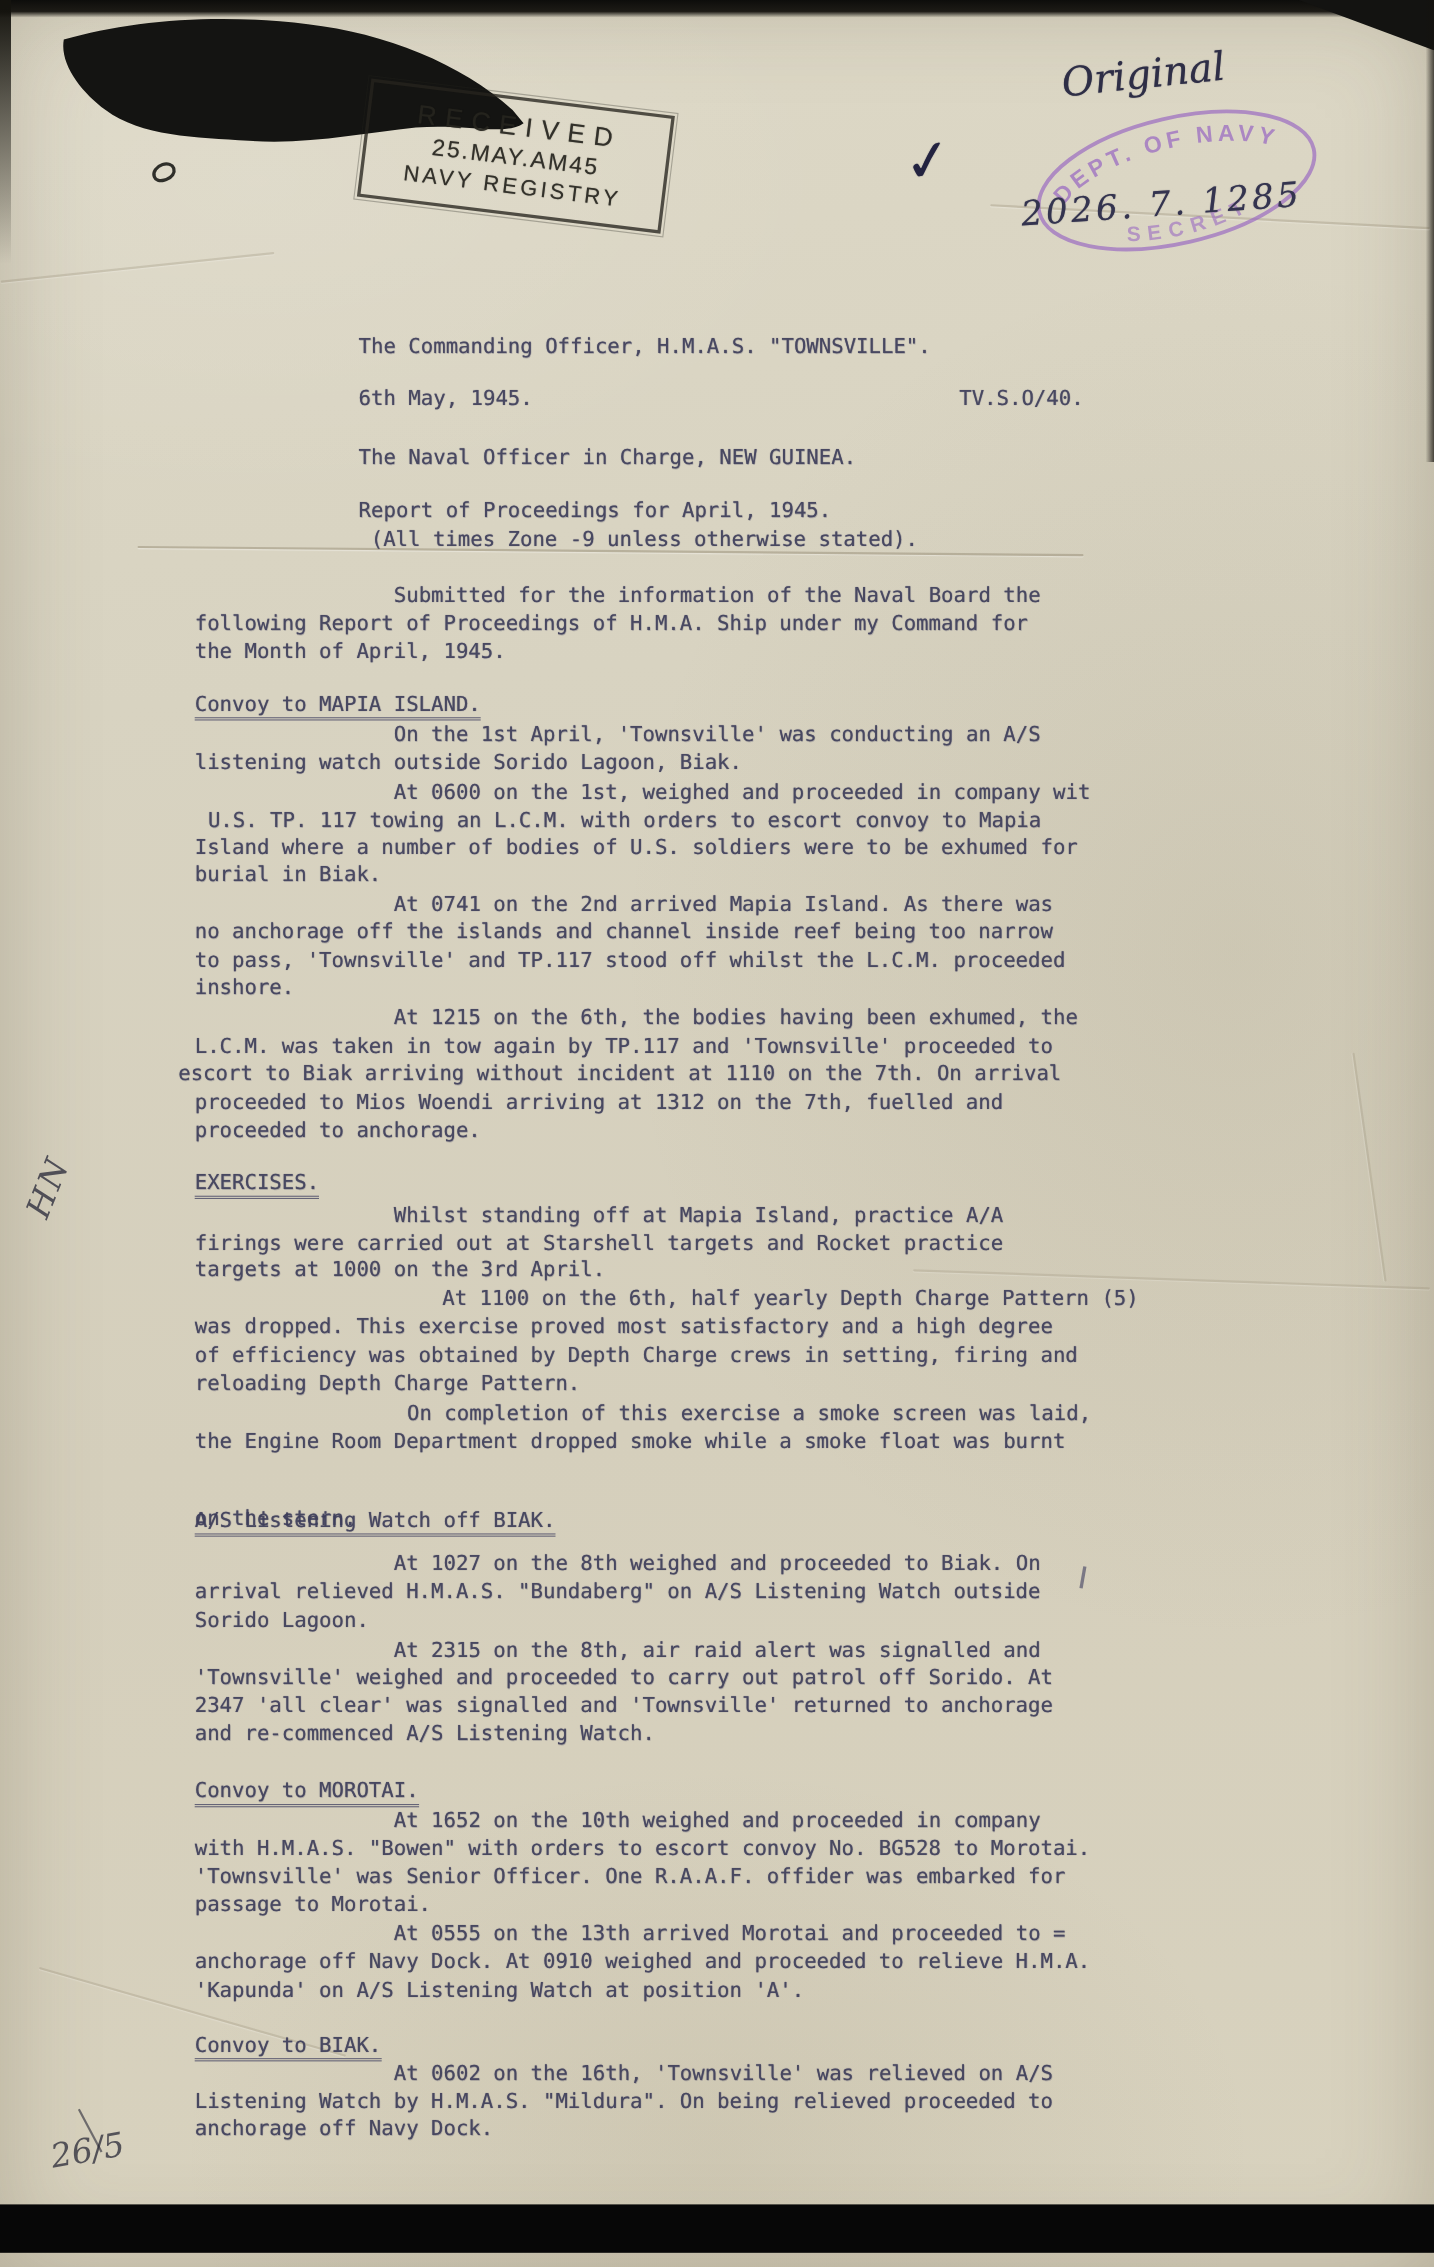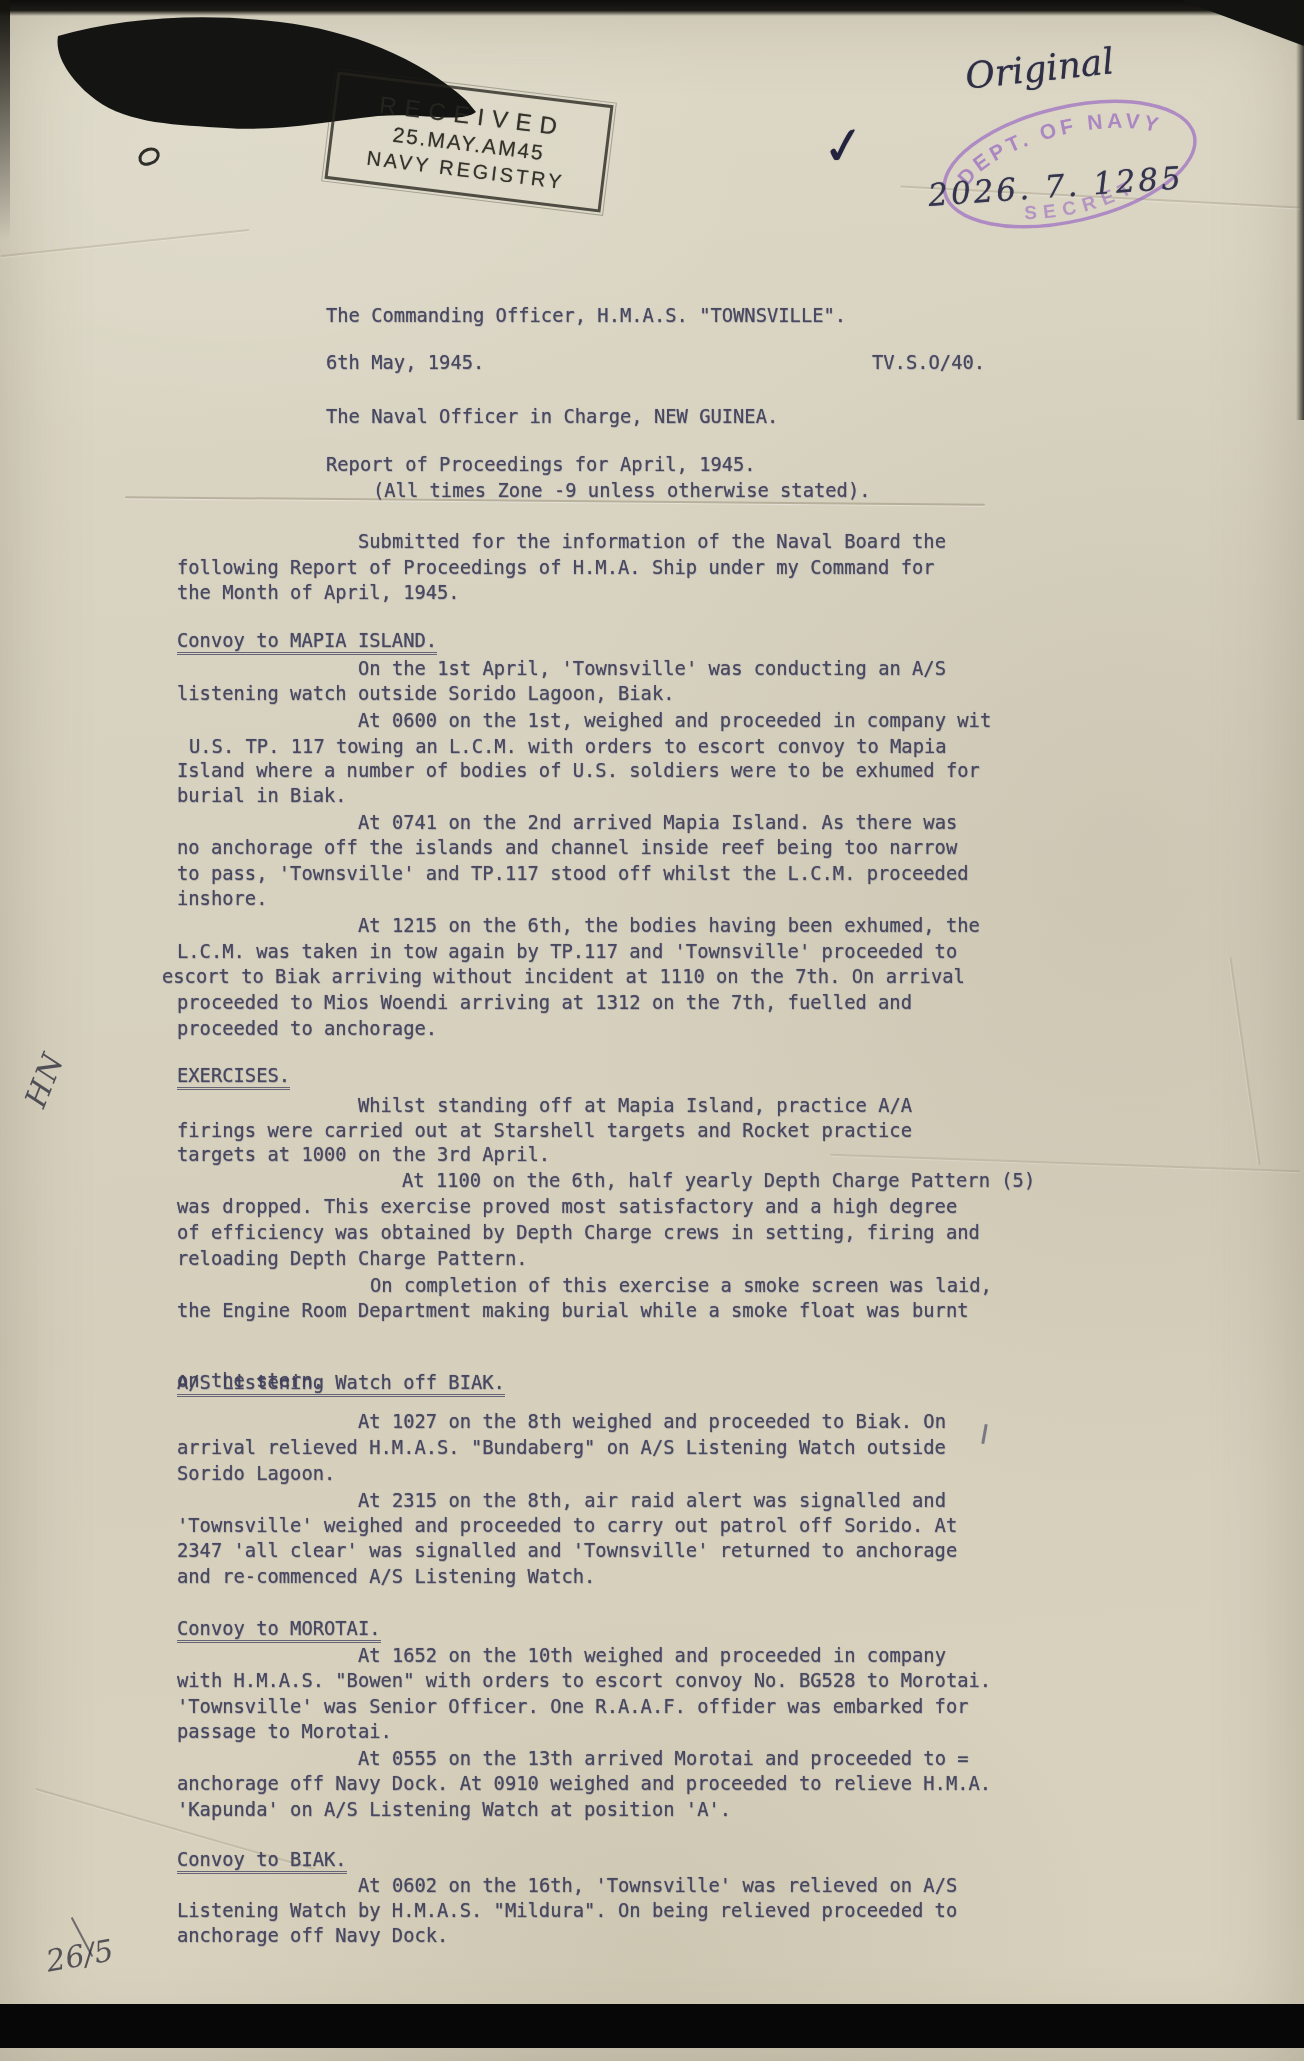--- a/index.html
+++ b/index.html
@@ -114,21 +114,21 @@
     </text>
   </svg>
   <div class="hw hw-number">2026. 7. 1285</div>
 
   <div>
       <div class="tl" style="left: 326px; top: 303px;">The Commanding Officer, H.M.A.S. "TOWNSVILLE".</div>
       <div class="tl" style="left: 326px; top: 350px;">6th May, 1945.</div>
       <div class="tl" style="left: 872px; top: 350px;">TV.S.O/40.</div>
       <div class="tl" style="left: 326px; top: 404px;">The Naval Officer in Charge, NEW GUINEA.</div>
       <div class="tl" style="left: 326px; top: 452px;">Report of Proceedings for April, 1945.</div>
-      <div class="tl" style="left: 337px; top: 478px; margin-left: 36px;">(All times Zone -9 unless otherwise stated).</div>
+      <div class="tl" style="left: 337px; top: 478px;">(All times Zone -9 unless otherwise stated).</div>
       <div class="tl" style="left: 358px; top: 529px;">Submitted for the information of the Naval Board the</div>
       <div class="tl" style="left: 177px; top: 555px;">following Report of Proceedings of H.M.A. Ship under my Command for</div>
       <div class="tl" style="left: 177px; top: 580px;">the Month of April, 1945.</div>
       <div class="tl hl" style="left: 177px; top: 629px;">Convoy to MAPIA ISLAND.</div>
       <div class="tl" style="left: 358px; top: 656px;">On the 1st April, 'Townsville' was conducting an A/S</div>
       <div class="tl" style="left: 177px; top: 681px;">listening watch outside Sorido Lagoon, Biak.</div>
       <div class="tl" style="left: 358px; top: 708px;">At 0600 on the 1st, weighed and proceeded in company wit</div>
       <div class="tl" style="left: 177px; top: 734px; margin-left: 12px;">U.S. TP. 117 towing an L.C.M. with orders to escort convoy to Mapia</div>
       <div class="tl" style="left: 177px; top: 758px;">Island where a number of bodies of U.S. soldiers were to be exhumed for</div>
       <div class="tl" style="left: 177px; top: 783px;">burial in Biak.</div>
@@ -143,21 +143,21 @@
       <div class="tl" style="left: 177px; top: 1016px;">proceeded to anchorage.</div>
       <div class="tl hl" style="left: 177px; top: 1064px;">EXERCISES.</div>
       <div class="tl" style="left: 358px; top: 1093px;">Whilst standing off at Mapia Island, practice A/A</div>
       <div class="tl" style="left: 177px; top: 1118px;">firings were carried out at Starshell targets and Rocket practice</div>
       <div class="tl" style="left: 177px; top: 1142px;">targets at 1000 on the 3rd April.</div>
       <div class="tl" style="left: 358px; top: 1168px; margin-left: 44px;">At 1100 on the 6th, half yearly Depth Charge Pattern (5)</div>
       <div class="tl" style="left: 177px; top: 1194px;">was dropped. This exercise proved most satisfactory and a high degree</div>
       <div class="tl" style="left: 177px; top: 1220px;">of efficiency was obtained by Depth Charge crews in setting, firing and</div>
       <div class="tl" style="left: 177px; top: 1246px;">reloading Depth Charge Pattern.</div>
       <div class="tl" style="left: 358px; top: 1273px; margin-left: 12px;">On completion of this exercise a smoke screen was laid,</div>
-      <div class="tl" style="left: 177px; top: 1298px;">the Engine Room Department making burial while a smoke float was burnt</div>
+      <div class="tl" style="left: 177px; top: 1298px;">the Engine Room Department dropped smoke while a smoke float was burnt</div>
       <div class="tl" style="left: 177px; top: 1323px; margin-top: 45px;">on the stern.</div>
       <div class="tl hl" style="left: 177px; top: 1371px;">A/S Listening Watch off BIAK.</div>
       <div class="tl" style="left: 358px; top: 1409px;">At 1027 on the 8th weighed and proceeded to Biak. On</div>
       <div class="tl" style="left: 177px; top: 1435px;">arrival relieved H.M.A.S. "Bundaberg" on A/S Listening Watch outside</div>
       <div class="tl" style="left: 177px; top: 1461px;">Sorido Lagoon.</div>
       <div class="tl" style="left: 358px; top: 1488px;">At 2315 on the 8th, air raid alert was signalled and</div>
       <div class="tl" style="left: 177px; top: 1513px;">'Townsville' weighed and proceeded to carry out patrol off Sorido. At</div>
       <div class="tl" style="left: 177px; top: 1538px;">2347 'all clear' was signalled and 'Townsville' returned to anchorage</div>
       <div class="tl" style="left: 177px; top: 1564px;">and re-commenced A/S Listening Watch.</div>
       <div class="tl hl" style="left: 177px; top: 1617px;">Convoy to MOROTAI.</div>

